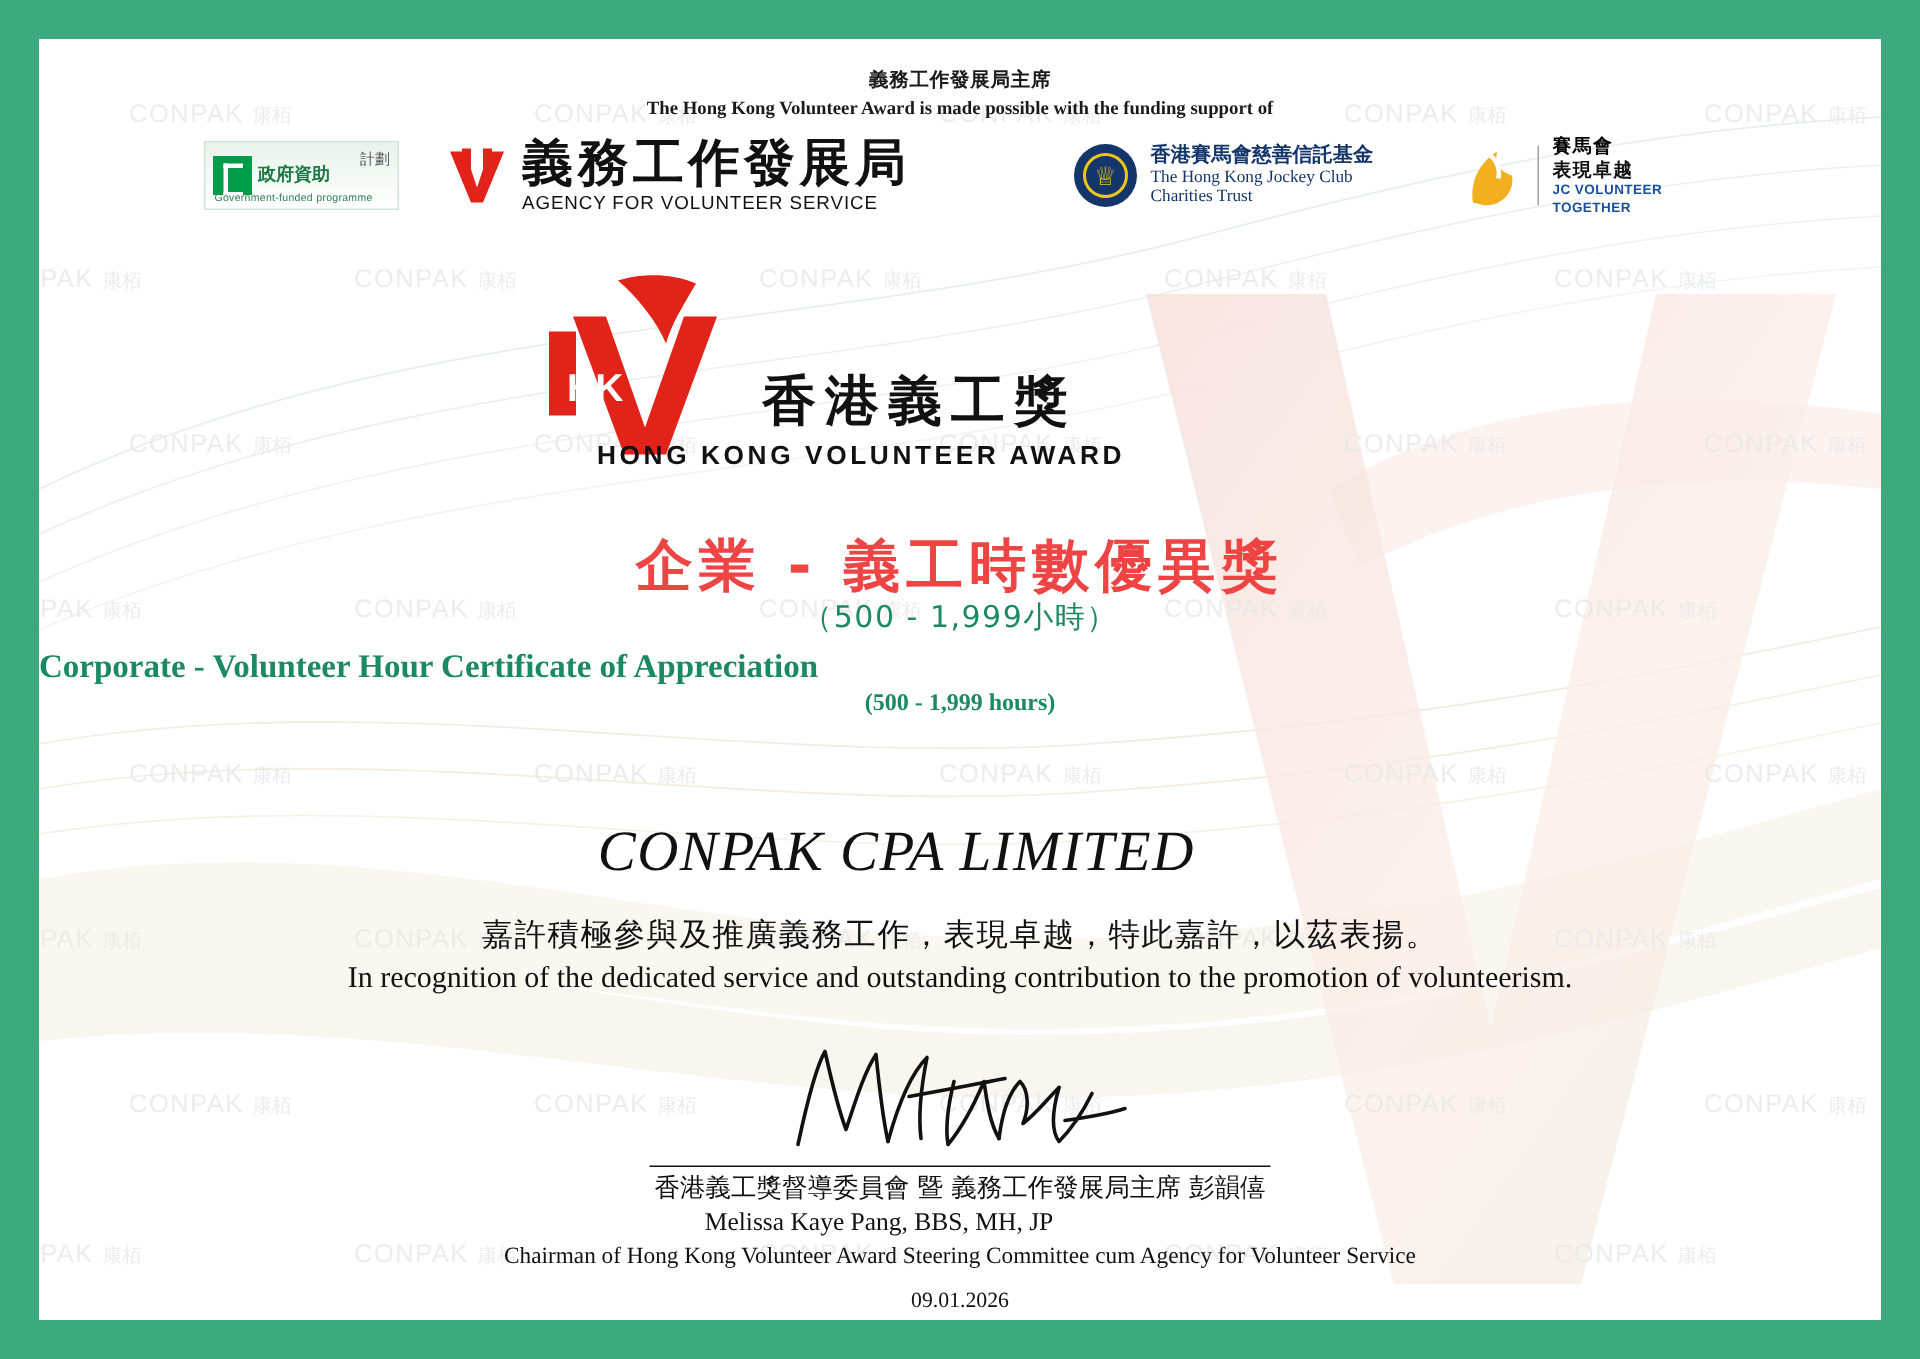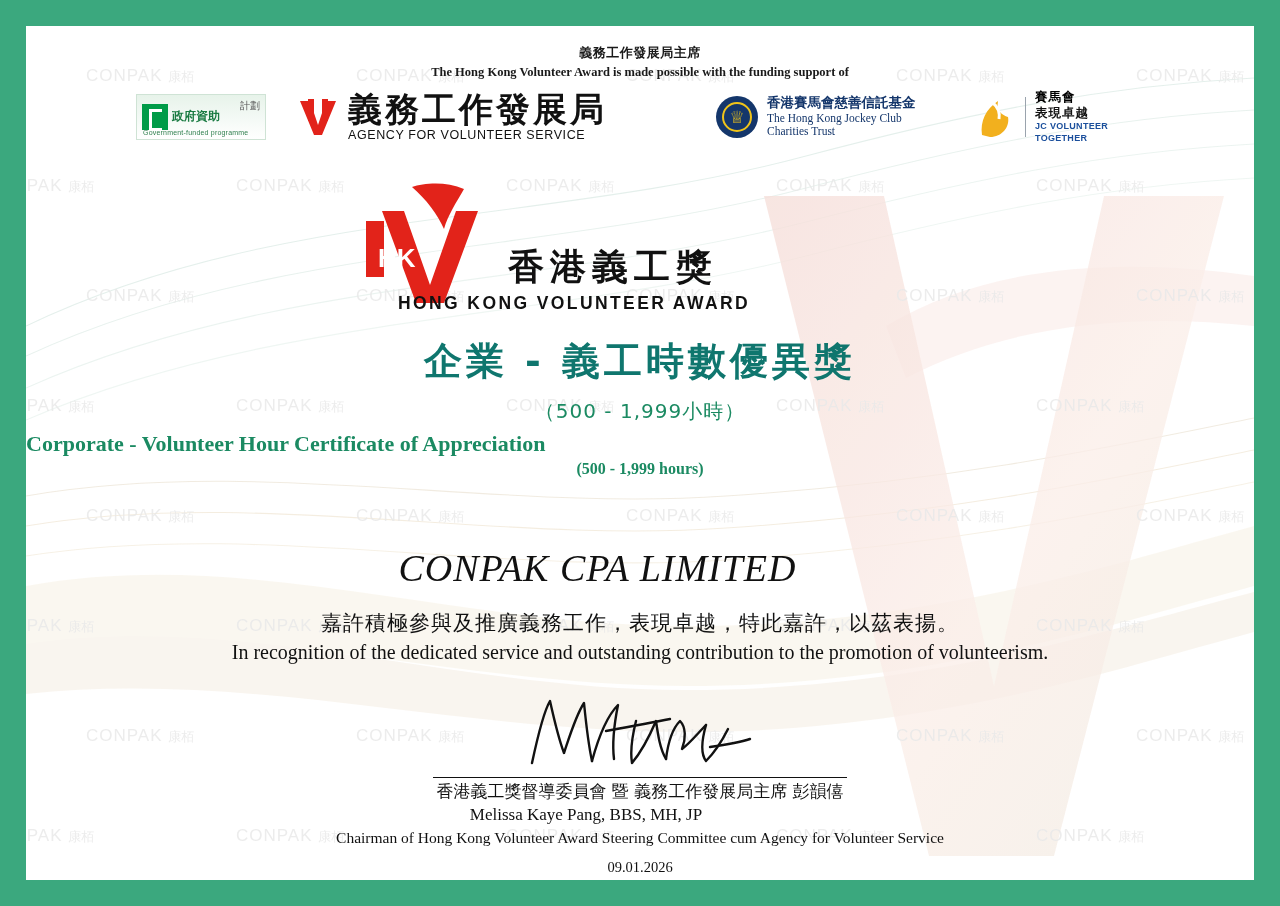--- a/index.html
+++ b/index.html
@@ -318,26 +318,26 @@
     color: #111;
     letter-spacing: 2.4px;
     font-family: "Liberation Sans", sans-serif;
     white-space: nowrap;
     font-weight: bold;
   }
 
   
   .award-cn {
     position: absolute;
-    top: 310px;
+    top: 326px;
     width: 1228px;
     text-align: center;
     font-size: 38px;
     font-weight: bold;
-    color: #0f766e;
+    color: #ef4444;
     letter-spacing: 4px;
     font-family: "DejaVu Sans", sans-serif;
   }
   .award-cn-sub {
     position: absolute;
     top: 372px;
     width: 1228px;
     text-align: center;
     font-size: 20px;
     color: #1b8a62;

